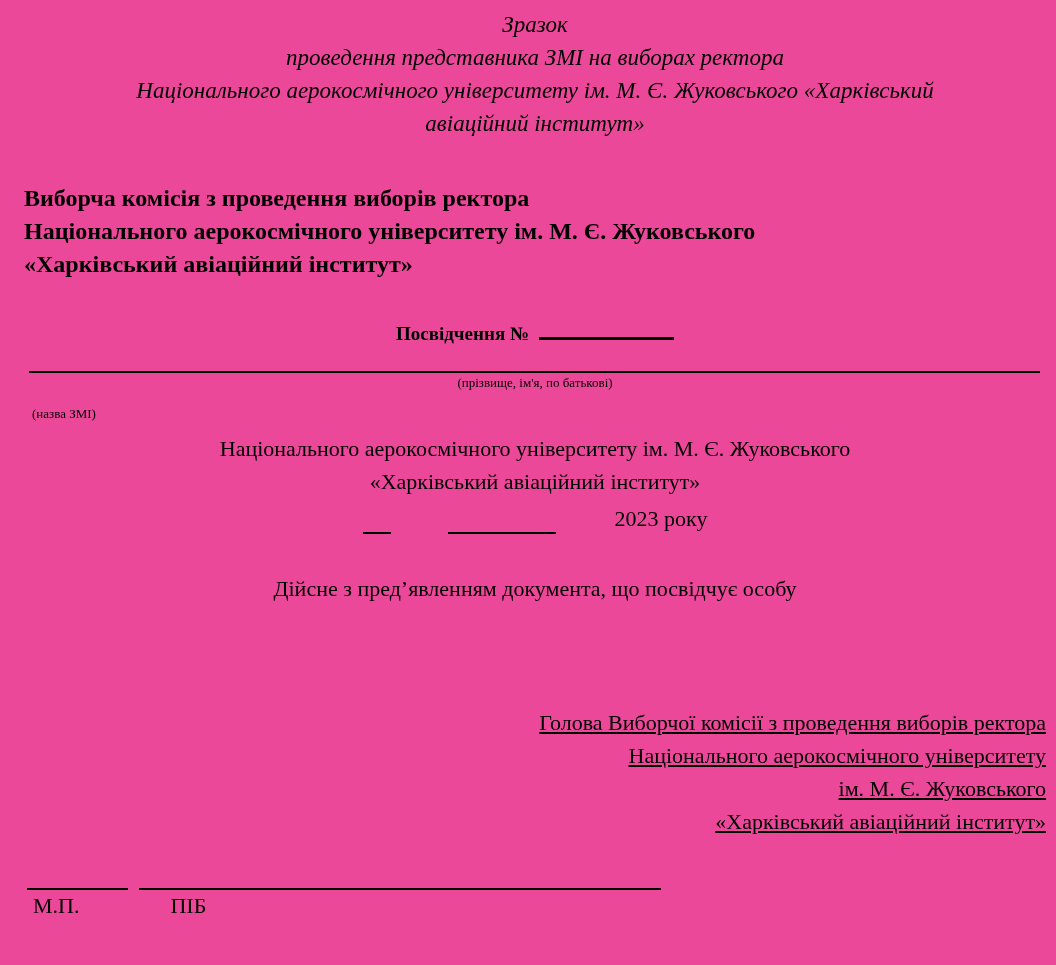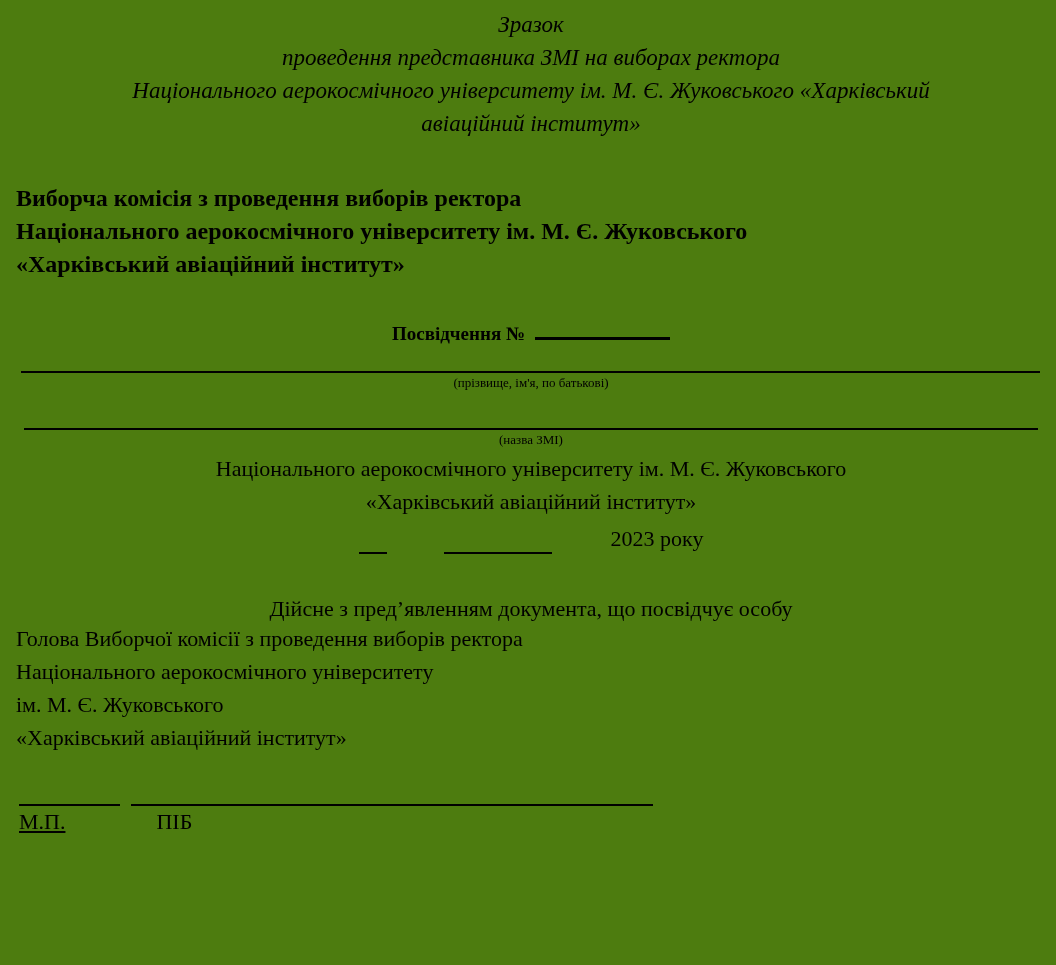--- a/index.html
+++ b/index.html
@@ -5,22 +5,22 @@
   html, body {
     margin: 0;
     padding: 0;
     background: #ffffff;
   }
   .page {
     position: relative;
     width: 1056px;
     height: 965px;
     box-sizing: border-box;
-    padding: 8px 10px 0 16px;
-    background: #4d7c0f;
+    padding: 8px 10px 0 24px;
+    background: #ec4899;
     color: #000000;
     font-family: "Liberation Serif", "DejaVu Serif", serif;
     font-size: 22px;
     overflow: hidden;
   }
 
   
   .sample-header {
     font-style: italic;
     font-size: 23px;
@@ -74,21 +74,21 @@
     align-items: flex-start;
   }
   .rep-row .rep-text {
     white-space: nowrap;
     line-height: 28px;
   }
   .media-blank-wrap {
     flex: 1;
     margin: 0 8px;
     display: flex;
-    flex-direction: column;
+    flex-direction: row;
   }
   .media-blank {
     height: 24px;
     border-bottom: 2px solid #000;
   }
 
   .university-lines {
     margin-top: 2px;
     line-height: 33px;
     text-align: center;
@@ -111,41 +111,43 @@
   .date-blank.short { width: 28px; margin-right: 9px; }
   .date-blank.long  { width: 108px; margin-right: 11px; }
 
   .validity-note {
     margin-top: 42px;
     text-align: center;
   }
 
   
   .chair-block {
-    line-height: 33px;
-    text-align: left;
+    margin-top: 104px;
+    line-height: 33px;
+    text-align: right;
+    text-decoration: underline;
   }
 
   
   .sig-lines {
     margin-top: 50px;
     display: flex;
     align-items: flex-end;
   }
   .sig-blank {
     height: 0;
     border-bottom: 2px solid #000;
   }
   .sig-blank.seal { width: 101px; margin-left: 3px; }
   .sig-blank.name { width: 522px; margin-left: 11px; }
   .sig-labels {
     margin-top: 3px;
     display: flex;
   }
-  .sig-labels .mp  { margin-left: 3px; text-decoration: underline; }
+  .sig-labels .mp  { margin-left: 9px; }
   .sig-labels .pib { margin-left: 91px; }
 </style>
 </head>
 <body>
 
 <div class="page">
 
   <div class="sample-header">
     <div>Зразок</div>
     <div>проведення представника ЗМІ на виборах ректора</div>

